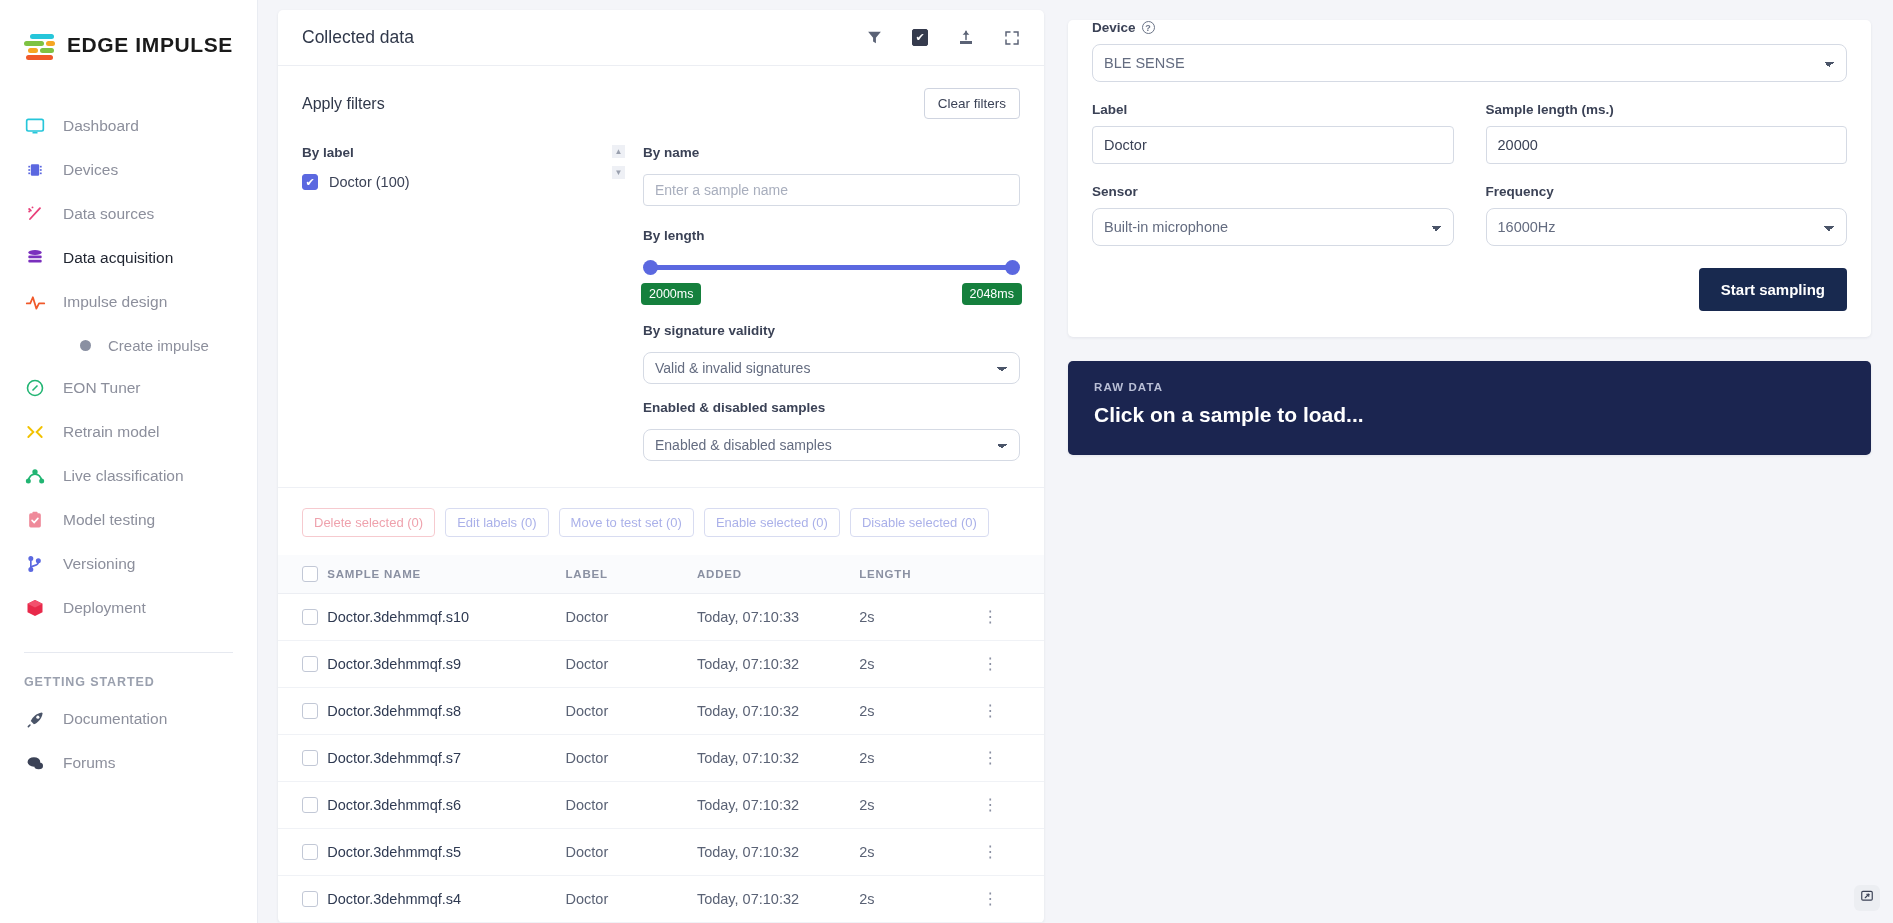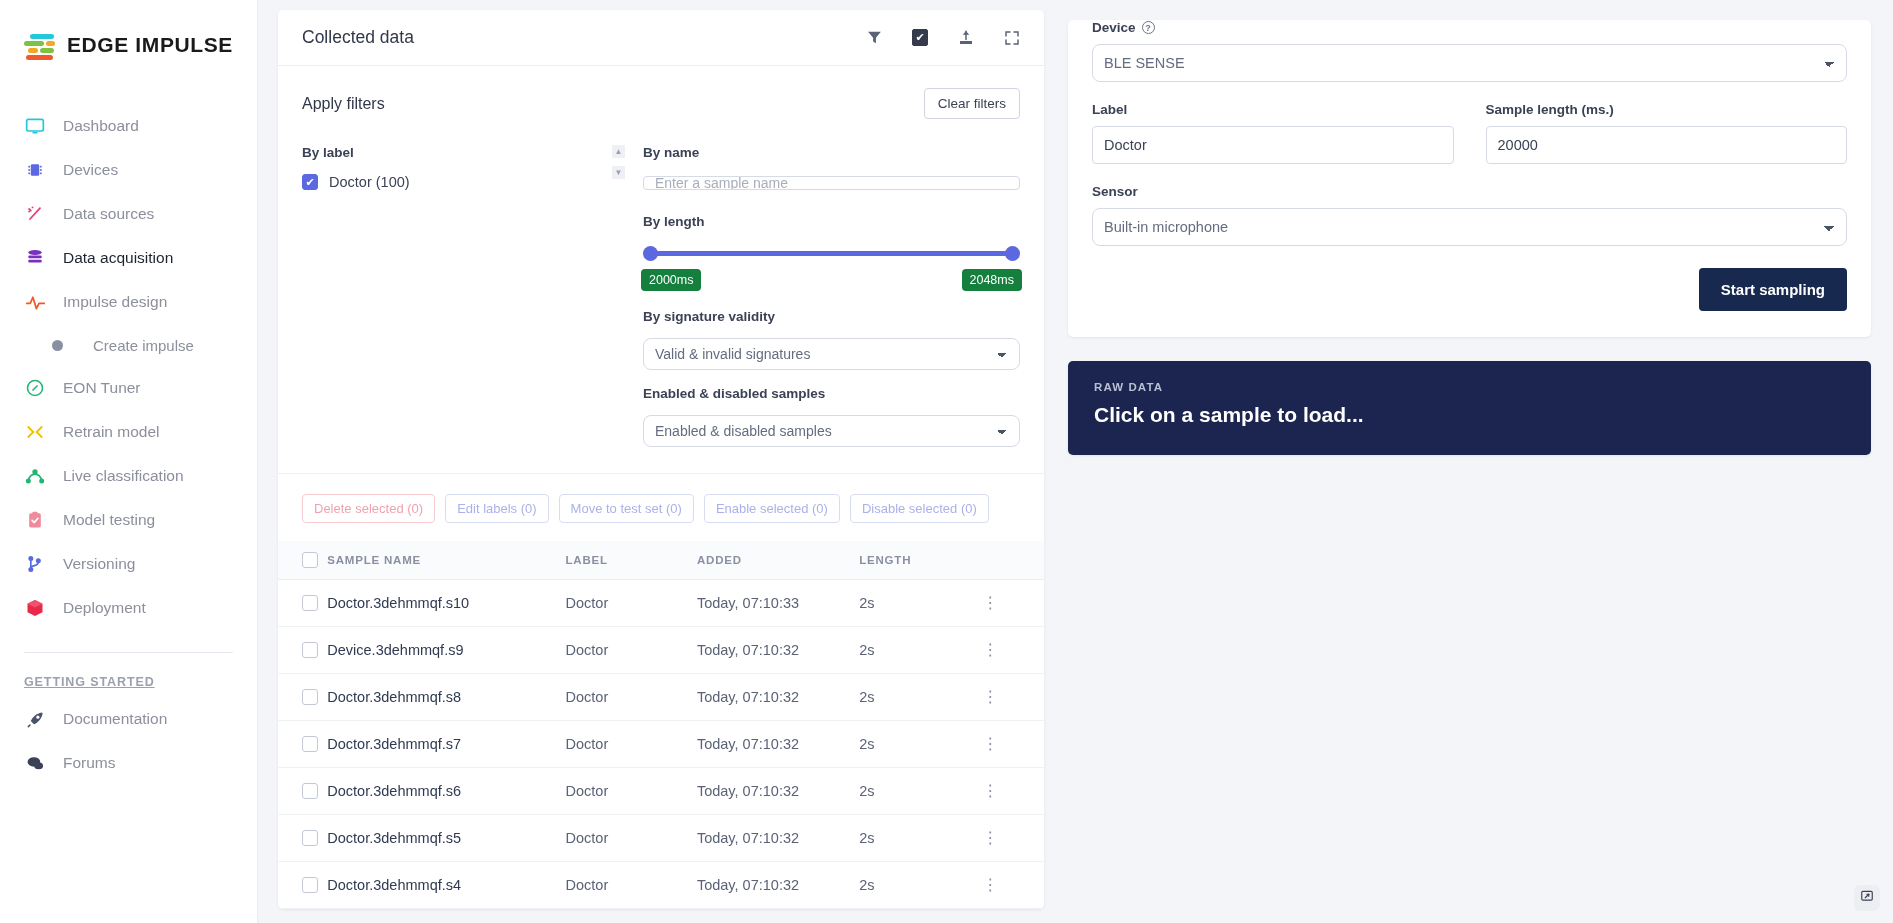--- a/index.html
+++ b/index.html
@@ -29,24 +29,24 @@
   .brand-text { font-size: 21px; font-weight: bold; letter-spacing: .6px; color: #1a1a1a; }
 
   .nav { margin-top: 36px; }
   .nav-item {
     display: flex; align-items: center; gap: 17px;
     height: 44px; padding: 0 24px; cursor: pointer;
     font-size: 15.5px; color: #8c8f9c;
   }
   .nav-item.active { color: #1f2430; font-weight: 500; }
   .nav-ico { width: 22px; height: 22px; flex: 0 0 22px; display: flex; align-items: center; justify-content: center; }
-  .nav-sub { display: flex; align-items: center; gap: 30px; height: 42px; padding: 0 24px 0 52px; cursor: pointer; font-size: 15px; color: #8c8f9c; }
+  .nav-sub { display: flex; align-items: center; gap: 17px; height: 42px; padding: 0 24px 0 80px; cursor: pointer; font-size: 15px; color: #8c8f9c; }
   .dot { width: 11px; height: 11px; border-radius: 50%; background: #8a90a2; flex: 0 0 11px; }
   .nav-sep { height: 1px; background: #e6e9f0; margin: 22px 24px 0 24px; }
-  .nav-head { font-size: 12.5px; letter-spacing: .9px; font-weight: bold; color: #9aa0ae; padding: 22px 24px 8px 24px; text-decoration: underline; }
+  .nav-head { font-size: 12.5px; letter-spacing: .9px; font-weight: bold; color: #9aa0ae; padding: 22px 24px 8px 24px; }
 
   
   .main { flex: 1; display: flex; gap: 24px; padding: 0; position: relative; }
   .left-col { width: 786px; flex: 0 0 786px; padding-left: 20px; padding-top: 10px; }
   .right-col { flex: 1; padding-top: 0; padding-right: 22px; }
 
   .card { background: #fff; border-radius: 5px; box-shadow: 0 1px 3px rgba(30,40,70,.08); }
 
   .card-head {
     display: flex; align-items: center; justify-content: space-between;
@@ -80,21 +80,21 @@
   .cbx.checked::after { content: "✔"; color: #fff; font-size: 11px; line-height: 1; }
   .cbx.dark { background: #353b4d; border-color: #353b4d; }
   .cbx.dark::after { content: "✔"; color: #fff; font-size: 11px; line-height: 1; }
   .label-txt { font-size: 14.5px; color: #3b4256; }
 
   .scroller { width: 13px; display: flex; flex-direction: column; justify-content: space-between; height: 34px; margin-right: 18px; }
   .sc-arrow { width: 13px; height: 13px; background: #eef0f5; display: flex; align-items: center; justify-content: center; cursor: pointer; }
   .sc-arrow span { font-size: 8px; color: #9aa0ae; line-height: 1; }
 
   .inp {
-    width: 100%; height: 14px; border: 1px solid #d5dae4; border-radius: 4px;
+    width: 100%; height: 32px; border: 1px solid #d5dae4; border-radius: 4px;
     padding: 0 11px; font-size: 14px; color: #3b4256; background: #fff;
     font-family: inherit; outline: none;
   }
   .inp::placeholder { color: #a8aebd; }
   .sel {
     width: 100%; height: 32px; border: 1px solid #d5dae4; border-radius: 8px;
     padding: 0 11px; font-size: 14px; color: #646c80; background: #fff;
     font-family: inherit; outline: none; appearance: none;
     background-image: linear-gradient(45deg,transparent 50%,#4a5468 50%),linear-gradient(135deg,#4a5468 50%,transparent 50%);
     background-position: calc(100% - 17px) 14px, calc(100% - 12px) 14px;
@@ -441,21 +441,21 @@
                 <td class="c-name"><span class="sname">Doctor.3dehmmqf.s10</span></td>
                 <td class="c-label"><span>Doctor</span></td>
                 <td class="c-added"><span>Today, 07:10:33</span></td>
                 <td class="c-len"><span>2s</span></td>
                 <td class="c-menu"><span class="kebab">⋮</span></td>
               </tr>
               <tr>
                 <td class="c-chk">
                   <span class="cbx"></span>
                 </td>
-                <td class="c-name"><span class="sname">Device.3dehmmqf.s9</span></td>
+                <td class="c-name"><span class="sname">Doctor.3dehmmqf.s9</span></td>
                 <td class="c-label"><span>Doctor</span></td>
                 <td class="c-added"><span>Today, 07:10:32</span></td>
                 <td class="c-len"><span>2s</span></td>
                 <td class="c-menu"><span class="kebab">⋮</span></td>
               </tr>
               <tr>
                 <td class="c-chk">
                   <span class="cbx"></span>
                 </td>
                 <td class="c-name"><span class="sname">Doctor.3dehmmqf.s8</span></td>
@@ -528,20 +528,26 @@
             <div class="r-label">Sample length (ms.)</div>
             <input class="inp inp-lg" type="text" value="20000" style="">
           </div>
         </div>
 
         <div class="r-row">
           <div class="r-col">
             <div class="r-label">Sensor</div>
             <select class="sel sel-lg">
               <option>Built-in microphone</option>
+            </select>
+          </div>
+          <div class="r-col">
+            <div class="r-label">Frequency</div>
+            <select class="sel sel-lg">
+              <option>16000Hz</option>
             </select>
           </div>
         </div>
 
         <div class="start-row">
           <button class="btn-primary">Start sampling</button>
         </div>
       </div>
 
       <div class="raw">

